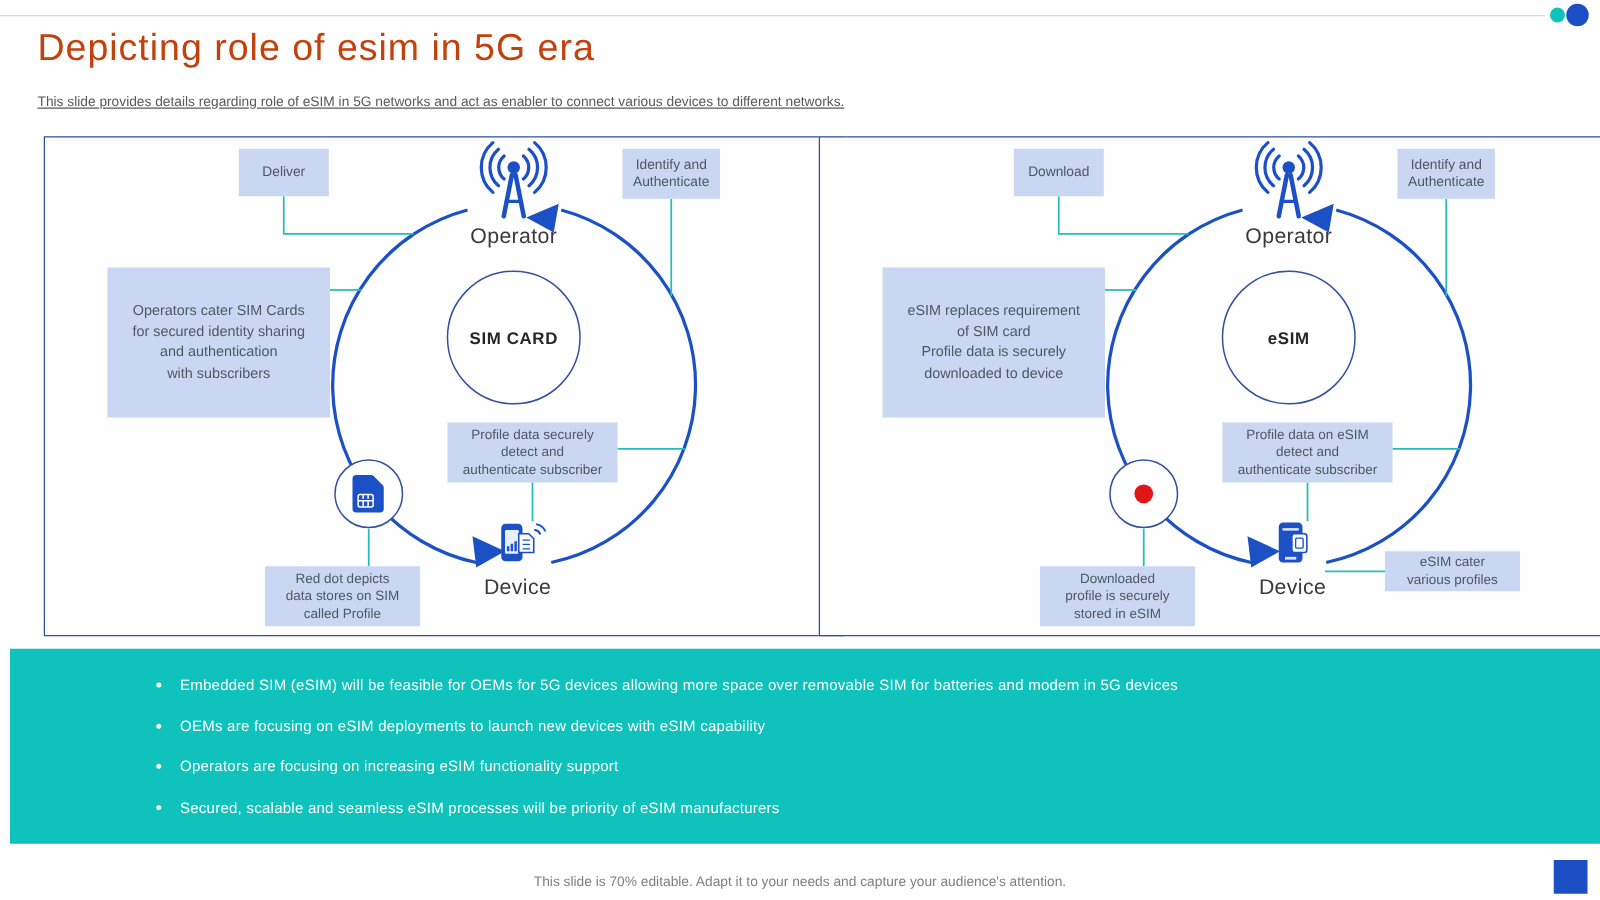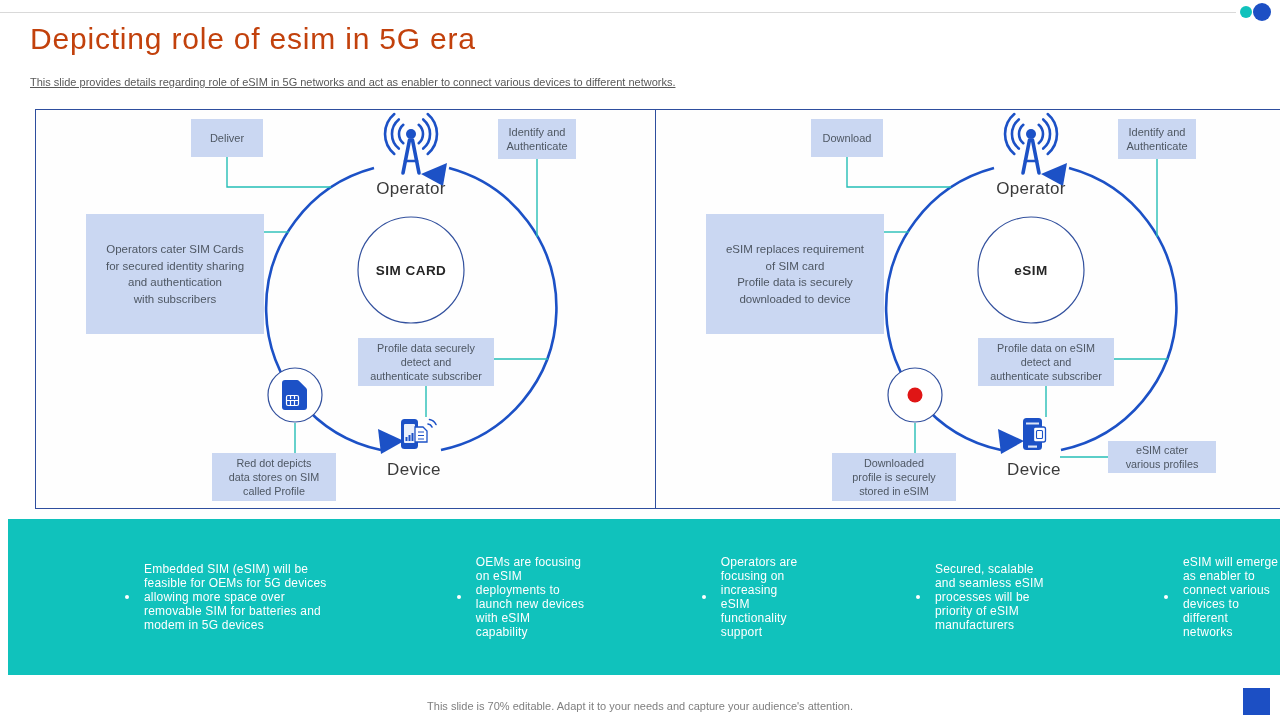--- a/index.html
+++ b/index.html
@@ -25,21 +25,21 @@
   .bottom-box{left:176px;top:343px;width:124px;height:48px;font-size:10.8px;line-height:14px;}
   .sidenote-box{left:452px;top:331px;width:108px;height:32px;font-size:10.8px;line-height:14px;}
   .node-label{position:absolute;width:150px;text-align:center;font-weight:normal;color:#3A3A3A;
               font-size:17px;letter-spacing:0.3px;}
   .op-label{left:300px;top:69px;}
   .dev-label{left:303px;top:350px;}
   .center-label{position:absolute;left:300px;top:153px;width:150px;text-align:center;
                 font-weight:bold;font-size:13.5px;letter-spacing:0.5px;color:#262626;}
 
   .bullets{left:8px;top:519px;width:1272px;height:156px;background:#10C2BC;display:flex;
-           flex-direction:row;justify-content:space-evenly;box-sizing:border-box;padding:4px 0;}
+           flex-direction:column;justify-content:space-evenly;box-sizing:border-box;padding:4px 0;}
   .bullet-row{display:flex;align-items:center;padding-left:117px;color:#ffffff;font-size:12px;
               letter-spacing:0.2px;}
   .bullet-dot{width:4px;height:4px;border-radius:50%;background:#ffffff;margin-right:15px;flex:0 0 auto;}
 
   .footer{left:0;top:700px;width:1280px;text-align:center;font-size:11px;color:#7F7F7F;}
   .corner-square{left:1243px;top:688px;width:27px;height:27px;background:#1C4FC4;}
 </style>
 </head>
 <body>
 
@@ -179,20 +179,16 @@
       <span>OEMs are focusing on eSIM deployments to launch new devices with eSIM capability</span>
     </div>
   <div class="bullet-row">
       <span class="bullet-dot"></span>
       <span>Operators are focusing on increasing eSIM functionality support</span>
     </div>
   <div class="bullet-row">
       <span class="bullet-dot"></span>
       <span>Secured, scalable and seamless eSIM processes will be priority of eSIM manufacturers</span>
     </div>
-  <div class="bullet-row">
-      <span class="bullet-dot"></span>
-      <span>eSIM will emerge as enabler to connect various devices to different networks</span>
-    </div>
 </div>
 
 <div class="abs footer">This slide is 70% editable. Adapt it to your needs and capture your audience's attention.</div>
 <div class="abs corner-square"></div>
 
 </body></html>

